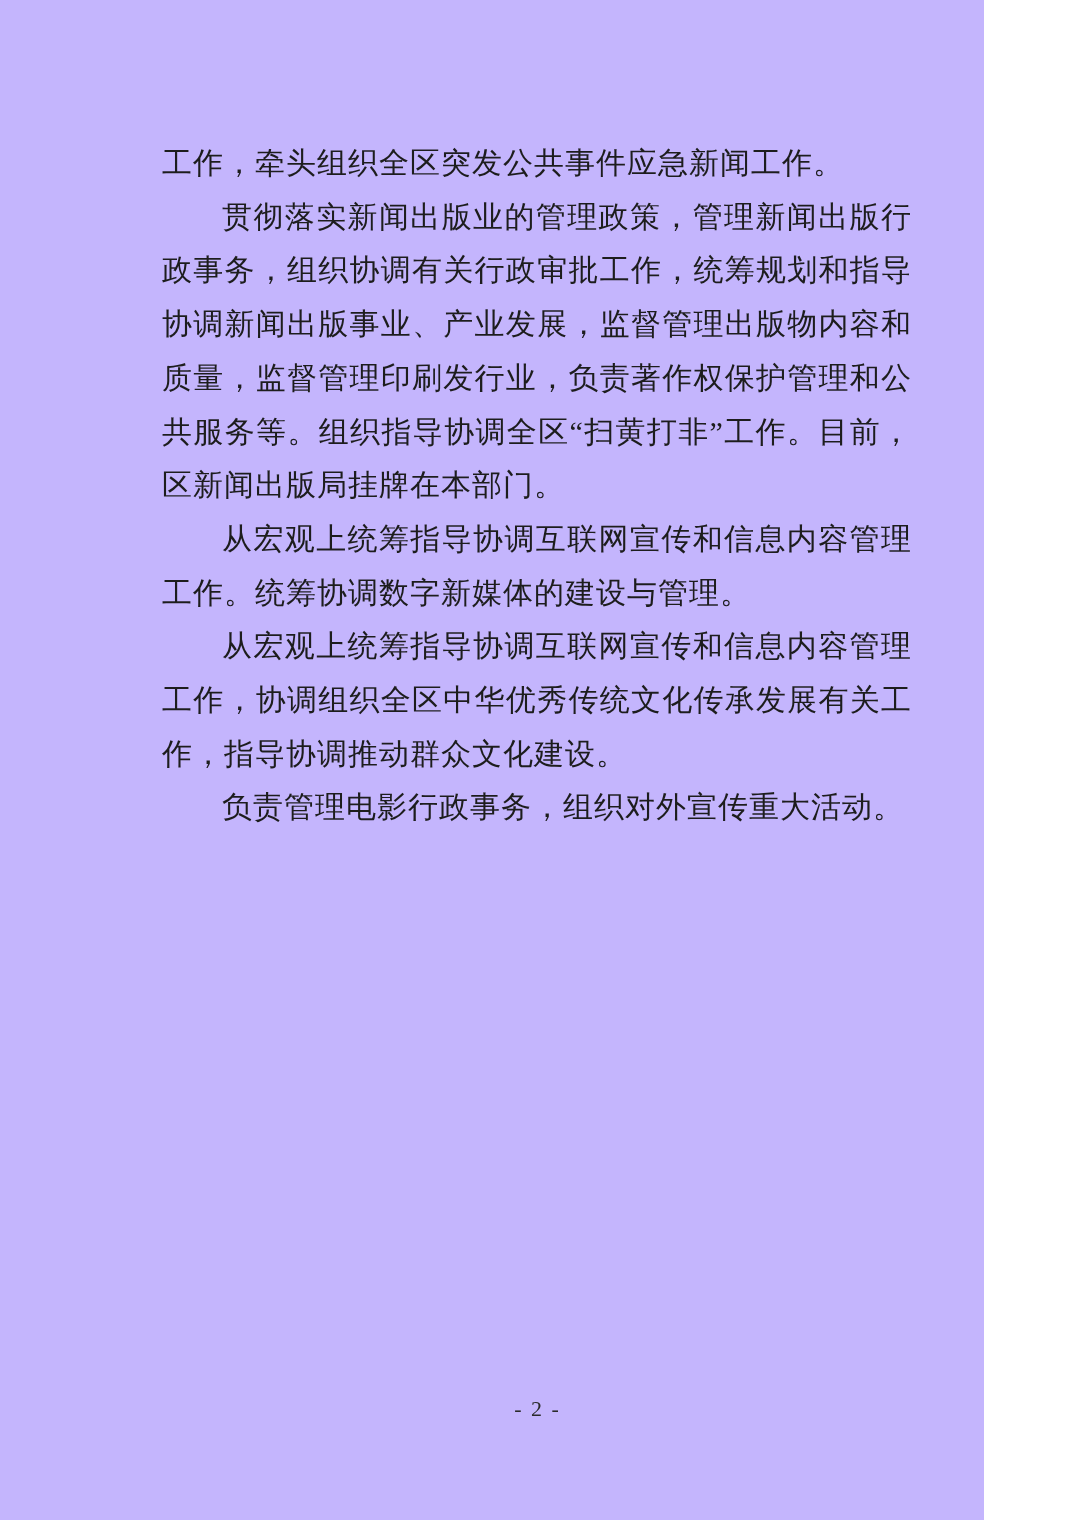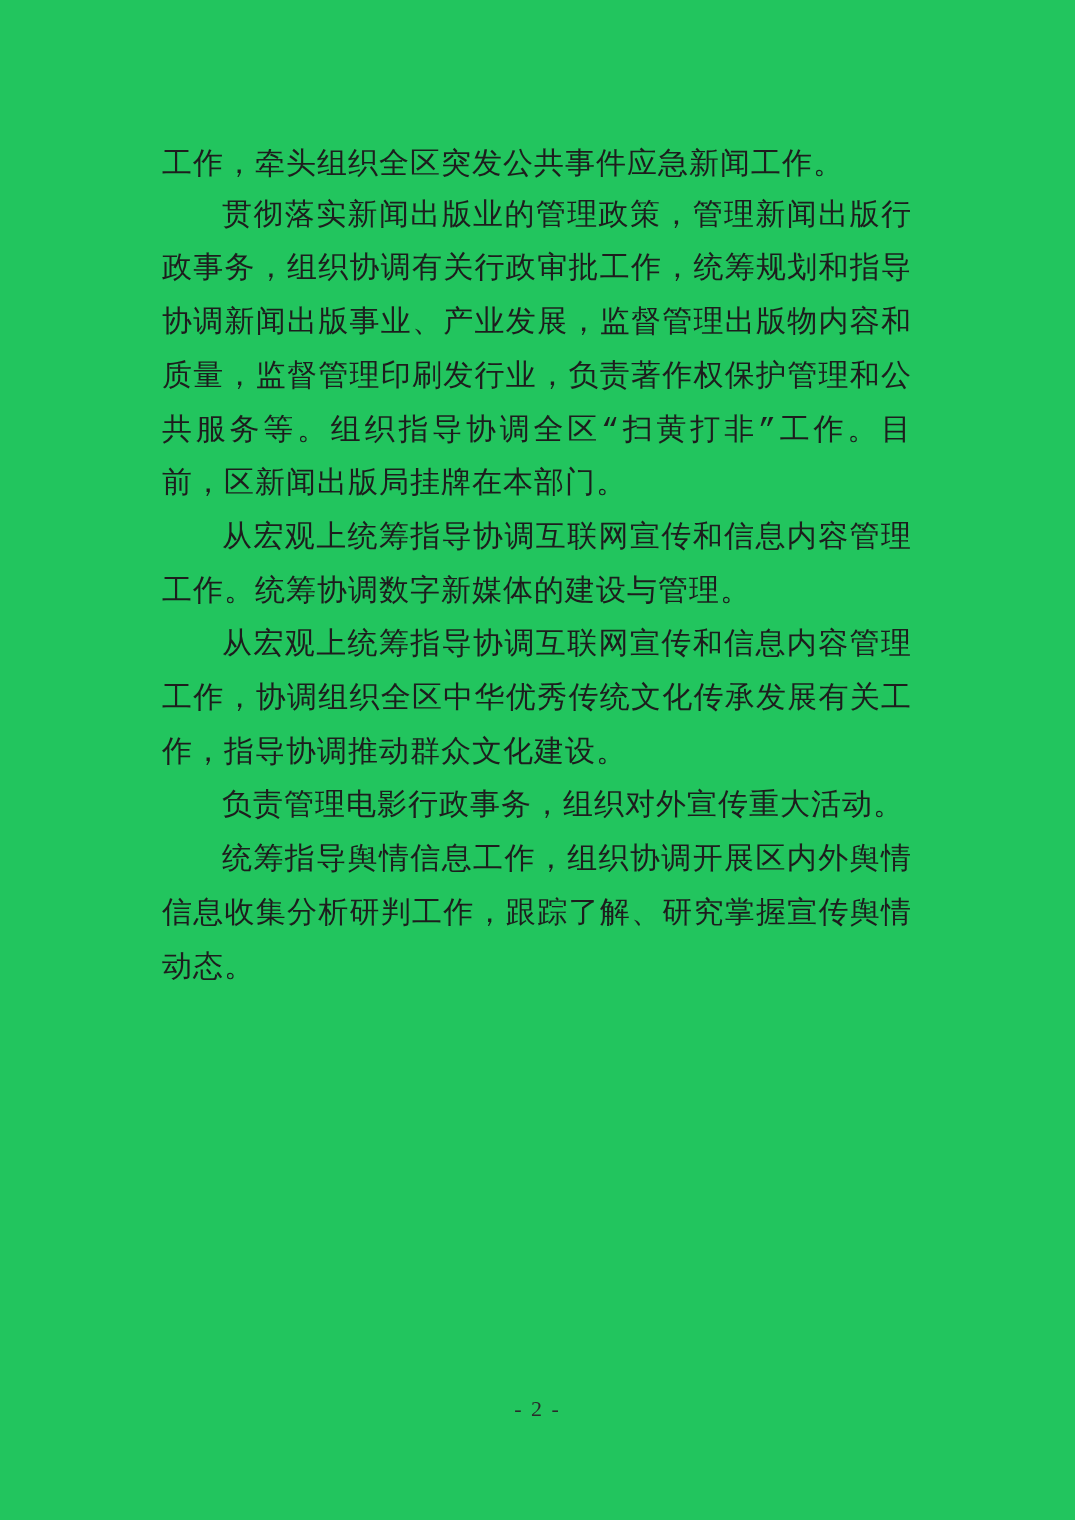--- a/index.html
+++ b/index.html
@@ -2,23 +2,23 @@
 <html><head>
 <meta charset="utf-8">
 <style>
   html, body {
     margin: 0;
     padding: 0;
     background: #ffffff;
   }
   .page {
     position: relative;
-    width: 1075px;
+    width: 984px;
     height: 1520px;
-    background: #22c55e;
+    background: #c4b5fd;
     overflow: hidden;
     font-family: "Liberation Serif", "DejaVu Serif", serif;
   }
   .content {
     position: absolute;
     left: 162px;
     top: 136px;
     width: 750px;
     font-size: 30px;
     line-height: 53.7px;
@@ -27,21 +27,20 @@
     text-align: justify;
     font-weight: 400;
   }
   .content p {
     margin: 0;
     padding: 0;
     text-indent: 0;
   }
   .content p.indented {
     text-indent: 2em;
-    font-family: Liberation Mono, monospace;
   }
   .footer {
     position: absolute;
     left: 0;
     top: 1396px;
     width: 1075px;
     text-align: center;
     font-size: 22px;
     letter-spacing: 2px;
     color: #2a2a2a;
@@ -50,16 +49,15 @@
 </head>
 <body>
 
 <div class="page">
   <main class="content" id="doc-body">
       <p class="para">工作，牵头组织全区突发公共事件应急新闻工作。</p>
       <p class="para indented">贯彻落实新闻出版业的管理政策，管理新闻出版行政事务，组织协调有关行政审批工作，统筹规划和指导协调新闻出版事业、产业发展，监督管理出版物内容和质量，监督管理印刷发行业，负责著作权保护管理和公共服务等。组织指导协调全区“扫黄打非”工作。目前，区新闻出版局挂牌在本部门。</p>
       <p class="para indented">从宏观上统筹指导协调互联网宣传和信息内容管理工作。统筹协调数字新媒体的建设与管理。</p>
       <p class="para indented">从宏观上统筹指导协调互联网宣传和信息内容管理工作，协调组织全区中华优秀传统文化传承发展有关工作，指导协调推动群众文化建设。</p>
       <p class="para indented">负责管理电影行政事务，组织对外宣传重大活动。</p>
-      <p class="para indented">统筹指导舆情信息工作，组织协调开展区内外舆情信息收集分析研判工作，跟踪了解、研究掌握宣传舆情动态。</p>
     </main>
   <div class="footer">- 2 -</div>
 </div>
 
 </body></html>

